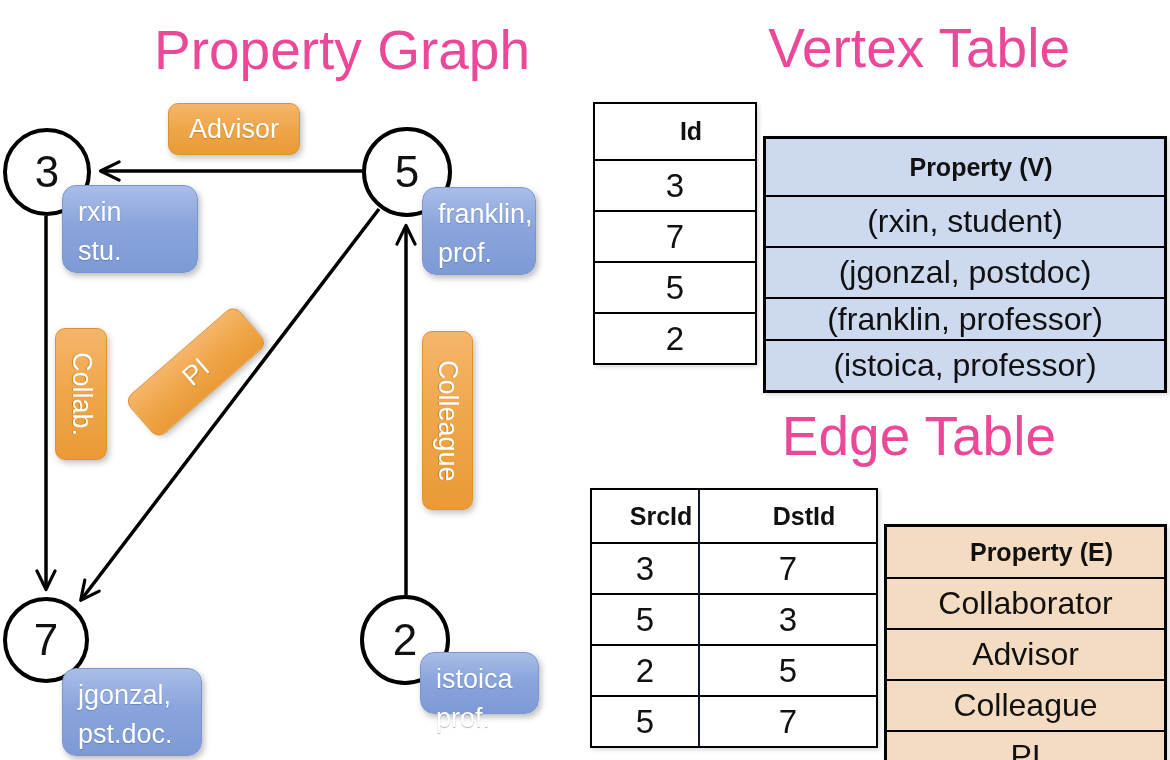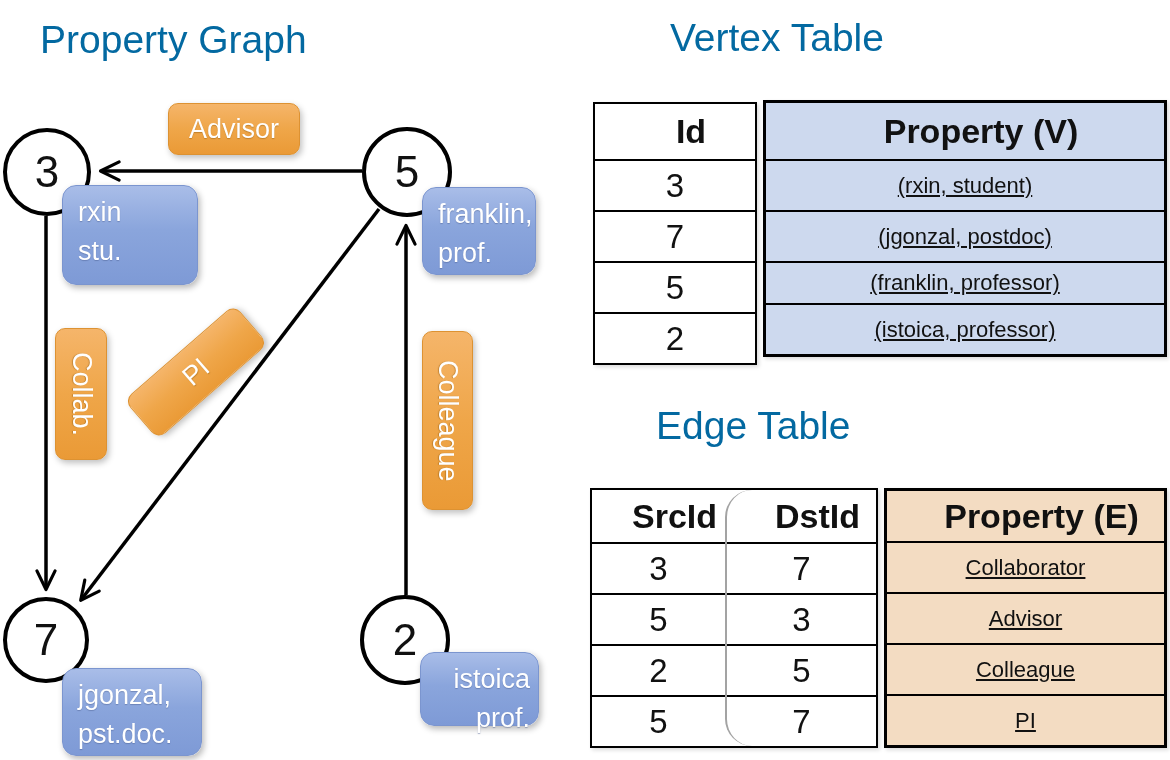--- a/index.html
+++ b/index.html
@@ -1,22 +1,22 @@
 <!DOCTYPE html>
 <html><head>
 <meta charset="utf-8">
 <style>
   html,body{margin:0;padding:0;background:#fff;}
   #stage{
     position:relative;width:1170px;height:760px;overflow:hidden;
     background:#fff;font-family:"Liberation Sans",sans-serif;color:#111;
   }
   .title{
-    position:absolute;font-size:39px;font-weight:400;letter-spacing:0;
-    text-align:left;color:#0369a1;white-space:nowrap;
+    position:absolute;font-size:55px;font-weight:400;letter-spacing:0;
+    text-align:right;color:#ec4899;white-space:nowrap;
   }
   
   .node{
     position:absolute;border:4px solid #000;border-radius:50%;background:#fff;
     display:flex;align-items:center;justify-content:center;
     font-size:44px;color:#111;box-sizing:border-box;
   }
   
   .nbox{
     position:absolute;border-radius:14px;color:#fff;
@@ -34,33 +34,33 @@
     box-shadow:2px 3px 6px rgba(0,0,0,.25);
     display:flex;align-items:center;justify-content:center;
     font-size:27px;box-sizing:border-box;text-shadow:0 1px 1px rgba(150,95,20,.5);
   }
   .vtext{writing-mode:vertical-rl;}
   
   .tcol{
     position:absolute;background:#fff;border:2.5px solid #000;box-sizing:border-box;
     box-shadow:2px 2px 4px rgba(0,0,0,.15);
   }
-  .tcol.thick{border-width:3.5px;}
+  .tcol.thick{border-width:3.5px;margin-top:36px;}
   .bluefill{background:#cdd9ee;}
   .tanfill{background:#f3dcc2;}
   .stack > .tcell + .tcell{border-top:2px solid #000;}
   .tcell{
     display:flex;align-items:center;justify-content:center;
     box-sizing:border-box;white-space:nowrap;
   }
-  .thead{font-weight:bold;font-size:34px;padding-left:32px;}
+  .thead{font-weight:bold;font-size:25px;padding-left:32px;}
   .tnum{font-size:33px;font-weight:400;}
-  .tprop{font-size:22px;font-weight:400;text-decoration:underline;}
+  .tprop{font-size:32px;font-weight:400;}
   .split{display:flex;}
-  .split .c2{border-left:2px solid #a3a3a3;border-radius:27px;}
+  .split .c2{border-left:2px solid #0f172a;}
   svg.edges{position:absolute;left:0;top:0;pointer-events:none;}
 </style>
 </head>
 <body>
 
 <div id="stage">
 
   <svg class="edges" width="1170" height="760" viewBox="0 0 1170 760">
     <defs>
       <marker id="arw" viewBox="0 0 10 10" refX="8.2" refY="5" markerWidth="7.2" markerHeight="7.2" orient="auto">
@@ -83,33 +83,33 @@
   <div class="node" style="left:362px;top:127px;width:90px;height:90px;">
     <span>5</span>
   </div>
   <div class="node" style="left:3px;top:597px;width:86px;height:86px;">
     <span>7</span>
   </div>
   <div class="node" style="left:360px;top:595px;width:90px;height:90px;">
     <span>2</span>
   </div>
 
-  <div class="nbox" style="left:62px;top:185px;width:136px;height:100px;">
+  <div class="nbox" style="left:62px;top:185px;width:136px;height:88px;">
     <div>rxin</div>
     <div>stu.</div>
   </div>
   <div class="nbox" style="left:422px;top:187px;width:114px;height:88px;">
     <div>franklin,</div>
     <div>prof.</div>
   </div>
   <div class="nbox" style="left:62px;top:668px;width:140px;height:88px;">
     <div>jgonzal,</div>
     <div>pst.doc.</div>
   </div>
-  <div class="nbox" style="left:420px;top:652px;width:119px;height:74px;text-align:right;">
+  <div class="nbox" style="left:420px;top:652px;width:119px;height:62px;">
     <div>istoica</div>
     <div>prof.</div>
   </div>
 
   <div class="elabel" style="left:168px;top:103px;width:132px;height:52px;">
     <span>Advisor</span>
   </div>
   <div class="elabel" style="left:55px;top:328px;width:52px;height:132px;">
     <span class="vtext">Collab.</span>
   </div>
@@ -129,21 +129,21 @@
   </div>
   <div class="tcol thick stack bluefill" style="left:763px;top:100px;width:404px;">
     <div class="tcell thead" style="height:56px;">Property (V)</div>
     <div class="tcell tprop" style="height:51px;">(rxin, student)</div>
     <div class="tcell tprop" style="height:51px;">(jgonzal, postdoc)</div>
     <div class="tcell tprop" style="height:42px;">(franklin, professor)</div>
     <div class="tcell tprop" style="height:51px;">(istoica, professor)</div>
   </div>
 
   <div class="tcol split" style="left:590px;top:488px;width:288px;">
-    <div class="stack" style="width:133px;">
+    <div class="stack" style="width:106px;">
       <div class="tcell thead" style="height:52px;">SrcId</div>
       <div class="tcell tnum" style="height:51px;">3</div>
       <div class="tcell tnum" style="height:51px;">5</div>
       <div class="tcell tnum" style="height:51px;">2</div>
       <div class="tcell tnum" style="height:51px;">5</div>
     </div>
     <div class="stack c2" style="flex:1;">
       <div class="tcell thead" style="height:52px;">DstId</div>
       <div class="tcell tnum" style="height:51px;">7</div>
       <div class="tcell tnum" style="height:51px;">3</div>

